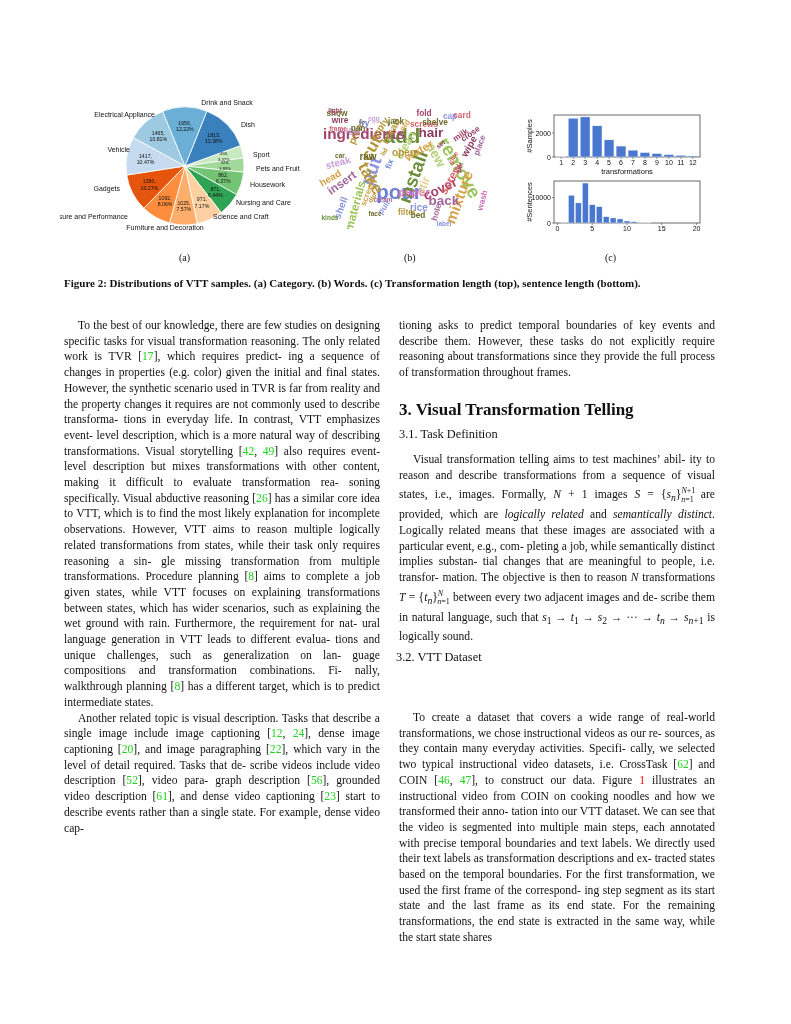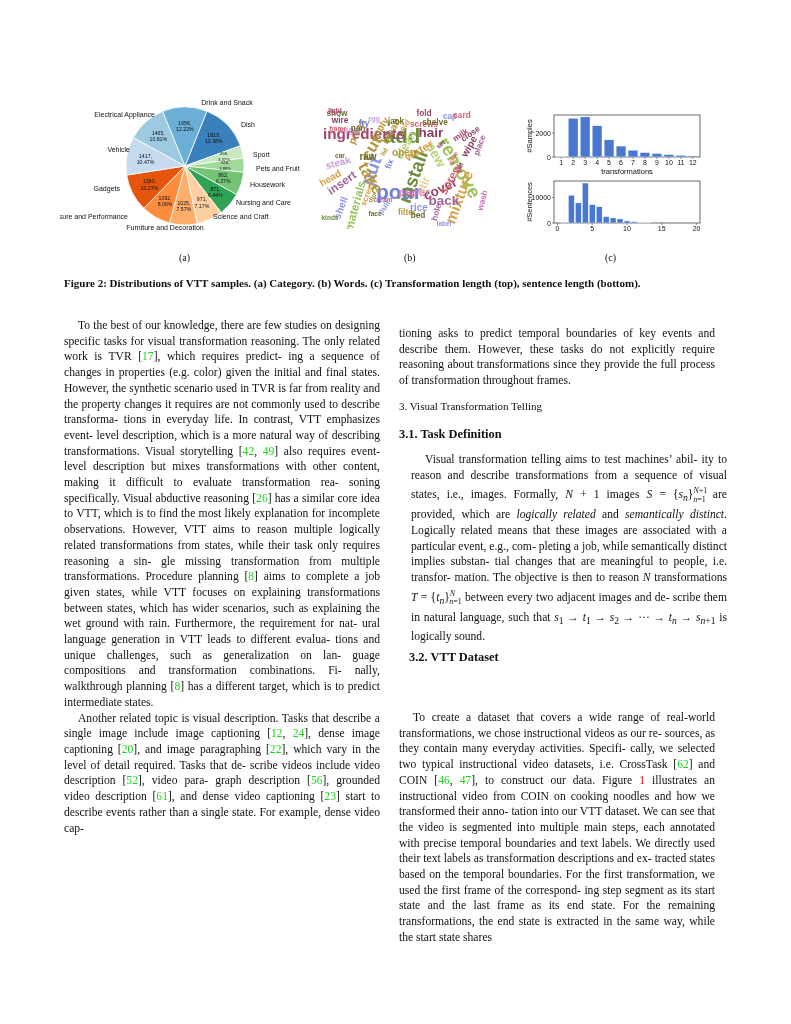--- a/index.html
+++ b/index.html
@@ -3,22 +3,22 @@
 <meta charset="utf-8">
 <style>
   html,body{margin:0;padding:0;background:#fff;}
   body{width:791px;height:1024px;position:relative;overflow:hidden;font-family:"Liberation Serif","DejaVu Serif",serif;color:#111;}
   .abs{position:absolute;}
   .col{position:absolute;width:316px;font-size:11.6px;line-height:15.7px;text-align:justify;hyphens:manual;}
   .col p{margin:0;}
   .col p.ind{text-indent:14px;}
   .cite{color:#1bd41b;}
   .fig{color:#e01010;}
-  h2{font-size:11px;font-weight:normal;margin:0;position:absolute;}
-  h3{font-size:12.4px;font-weight:bold;margin:0;position:absolute;}
+  h2{font-size:17px;font-weight:bold;margin:0;position:absolute;}
+  h3{font-size:12.4px;font-weight:normal;margin:0;position:absolute;}
   .subcap{position:absolute;font-size:10px;}
   .caption{position:absolute;left:64px;top:277px;font-size:11px;white-space:nowrap;font-weight:bold;}
   svg text{font-family:"Liberation Sans","DejaVu Sans",sans-serif;}
   i{font-style:italic;}
 </style>
 </head>
 <body>
 
 <svg class="abs" style="left:60px;top:95px" width="250" height="150">
   <g id="pie-slices">
@@ -230,24 +230,24 @@
 <div class="subcap" style="left:179px;top:252px">(a)</div>
 <div class="subcap" style="left:404px;top:252px">(b)</div>
 <div class="subcap" style="left:605px;top:252px">(c)</div>
 <div class="caption">Figure 2: Distributions of VTT samples. (a) Category. (b) Words. (c) Transformation length (top), sentence length (bottom).</div>
 
 <div class="col" style="left:64px;top:318px">
   <p id="lp1" class="ind">To the best of our knowledge, there are few studies on designing specific tasks for visual transformation reasoning. The only related work is TVR [<span class="cite">17</span>], which requires predict- ing a sequence of changes in properties (e.g. color) given the initial and final states. However, the synthetic scenario used in TVR is far from reality and the property changes it requires are not commonly used to describe transforma- tions in everyday life. In contrast, VTT emphasizes event- level description, which is a more natural way of describing transformations. Visual storytelling [<span class="cite">42</span>, <span class="cite">49</span>] also requires event-level description but mixes transformations with other content, making it difficult to evaluate transformation rea- soning specifically. Visual abductive reasoning [<span class="cite">26</span>] has a similar core idea to VTT, which is to find the most likely explanation for incomplete observations. However, VTT aims to reason multiple logically related transformations from states, while their task only requires reasoning a sin- gle missing transformation from multiple transformations. Procedure planning [<span class="cite">8</span>] aims to complete a job given states, while VTT focuses on explaining transformations between states, which has wider scenarios, such as explaining the wet ground with rain. Furthermore, the requirement for nat- ural language generation in VTT leads to different evalua- tions and unique challenges, such as generalization on lan- guage compositions and transformation combinations. Fi- nally, walkthrough planning [<span class="cite">8</span>] has a different target, which is to predict intermediate states.</p>
   <p id="lp2" class="ind">Another related topic is visual description. Tasks that describe a single image include image captioning [<span class="cite">12</span>, <span class="cite">24</span>], dense image captioning [<span class="cite">20</span>], and image paragraphing [<span class="cite">22</span>], which vary in the level of detail required. Tasks that de- scribe videos include video description [<span class="cite">52</span>], video para- graph description [<span class="cite">56</span>], grounded video description [<span class="cite">61</span>], and dense video captioning [<span class="cite">23</span>] start to describe events rather than a single state. For example, dense video cap-</p>
 </div>
 
-<div class="col" style="left:399px;top:326px">
+<div class="col" style="left:399px;top:318px">
   <p>tioning asks to predict temporal boundaries of key events and describe them. However, these tasks do not explicitly require reasoning about transformations since they provide the full process of transformation throughout frames.</p>
 </div>
 <h2 style="left:399px;top:400px">3. Visual Transformation Telling</h2>
 <h3 style="left:399px;top:427px">3.1. Task Definition</h3>
-<div class="col" style="left:411px;top:452px">
+<div class="col" style="left:399px;top:452px">
   <p id="rp1" class="ind">Visual transformation telling aims to test machines’ abil- ity to reason and describe transformations from a sequence of visual states, i.e., images. Formally, <i>N</i> + 1 images <i>S</i> = {<i>s<sub>n</sub></i>}<sup style="font-size:8px"><i>N</i>+1</sup><sub style="font-size:8px;margin-left:-14px"><i>n</i>=1</sub> are provided, which are <i>logically related</i> and <i>semantically distinct</i>. Logically related means that these images are associated with a particular event, e.g., com- pleting a job, while semantically distinct implies substan- tial changes that are meaningful to people, i.e. transfor- mation. The objective is then to reason <i>N</i> transformations <i>T</i> = {<i>t<sub>n</sub></i>}<sup style="font-size:8px"><i>N</i></sup><sub style="font-size:8px;margin-left:-6px"><i>n</i>=1</sub> between every two adjacent images and de- scribe them in natural language, such that <i>s</i><sub>1</sub> → <i>t</i><sub>1</sub> → <i>s</i><sub>2</sub> → ··· → <i>t<sub>n</sub></i> → <i>s</i><sub><i>n</i>+1</sub> is logically sound.</p>
 </div>
-<h3 style="left:409px;top:650px">3.2. VTT Dataset</h3>
+<h3 style="left:396px;top:650px">3.2. VTT Dataset</h3>
 <div class="col" style="left:399px;top:710px">
   <p id="rp2" class="ind">To create a dataset that covers a wide range of real-world transformations, we chose instructional videos as our re- sources, as they contain many everyday activities. Specifi- cally, we selected two typical instructional video datasets, i.e. CrossTask [<span class="cite">62</span>] and COIN [<span class="cite">46</span>, <span class="cite">47</span>], to construct our data. Figure <span class="fig">1</span> illustrates an instructional video from COIN on cooking noodles and how we transformed their anno- tation into our VTT dataset. We can see that the video is segmented into multiple main steps, each annotated with precise temporal boundaries and text labels. We directly used their text labels as transformation descriptions and ex- tracted states based on the temporal boundaries. For the first transformation, we used the first frame of the correspond- ing step segment as its start state and the last frame as its end state. For the remaining transformations, the end state is extracted in the same way, while the start state shares</p>
 </div>
 
 </body></html>

